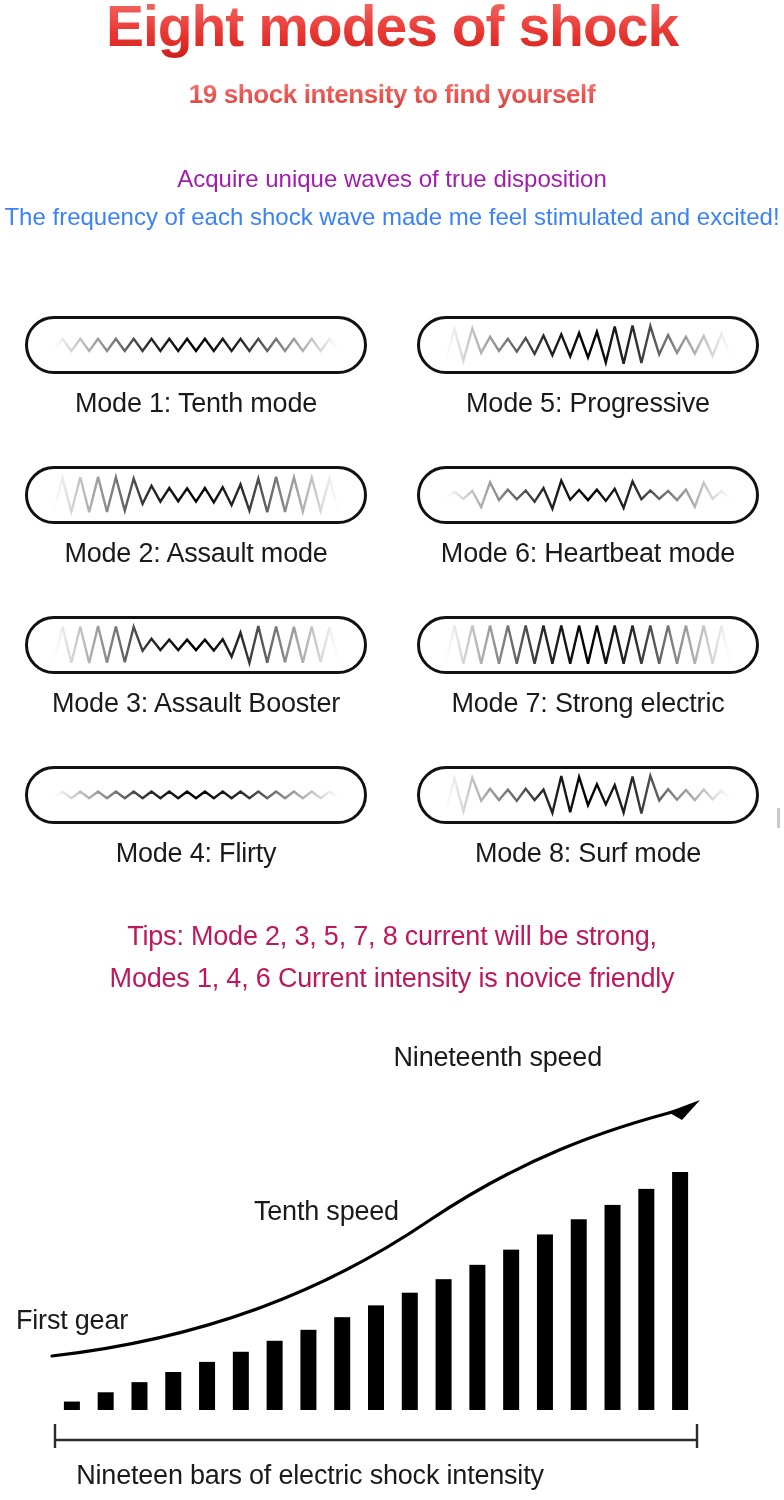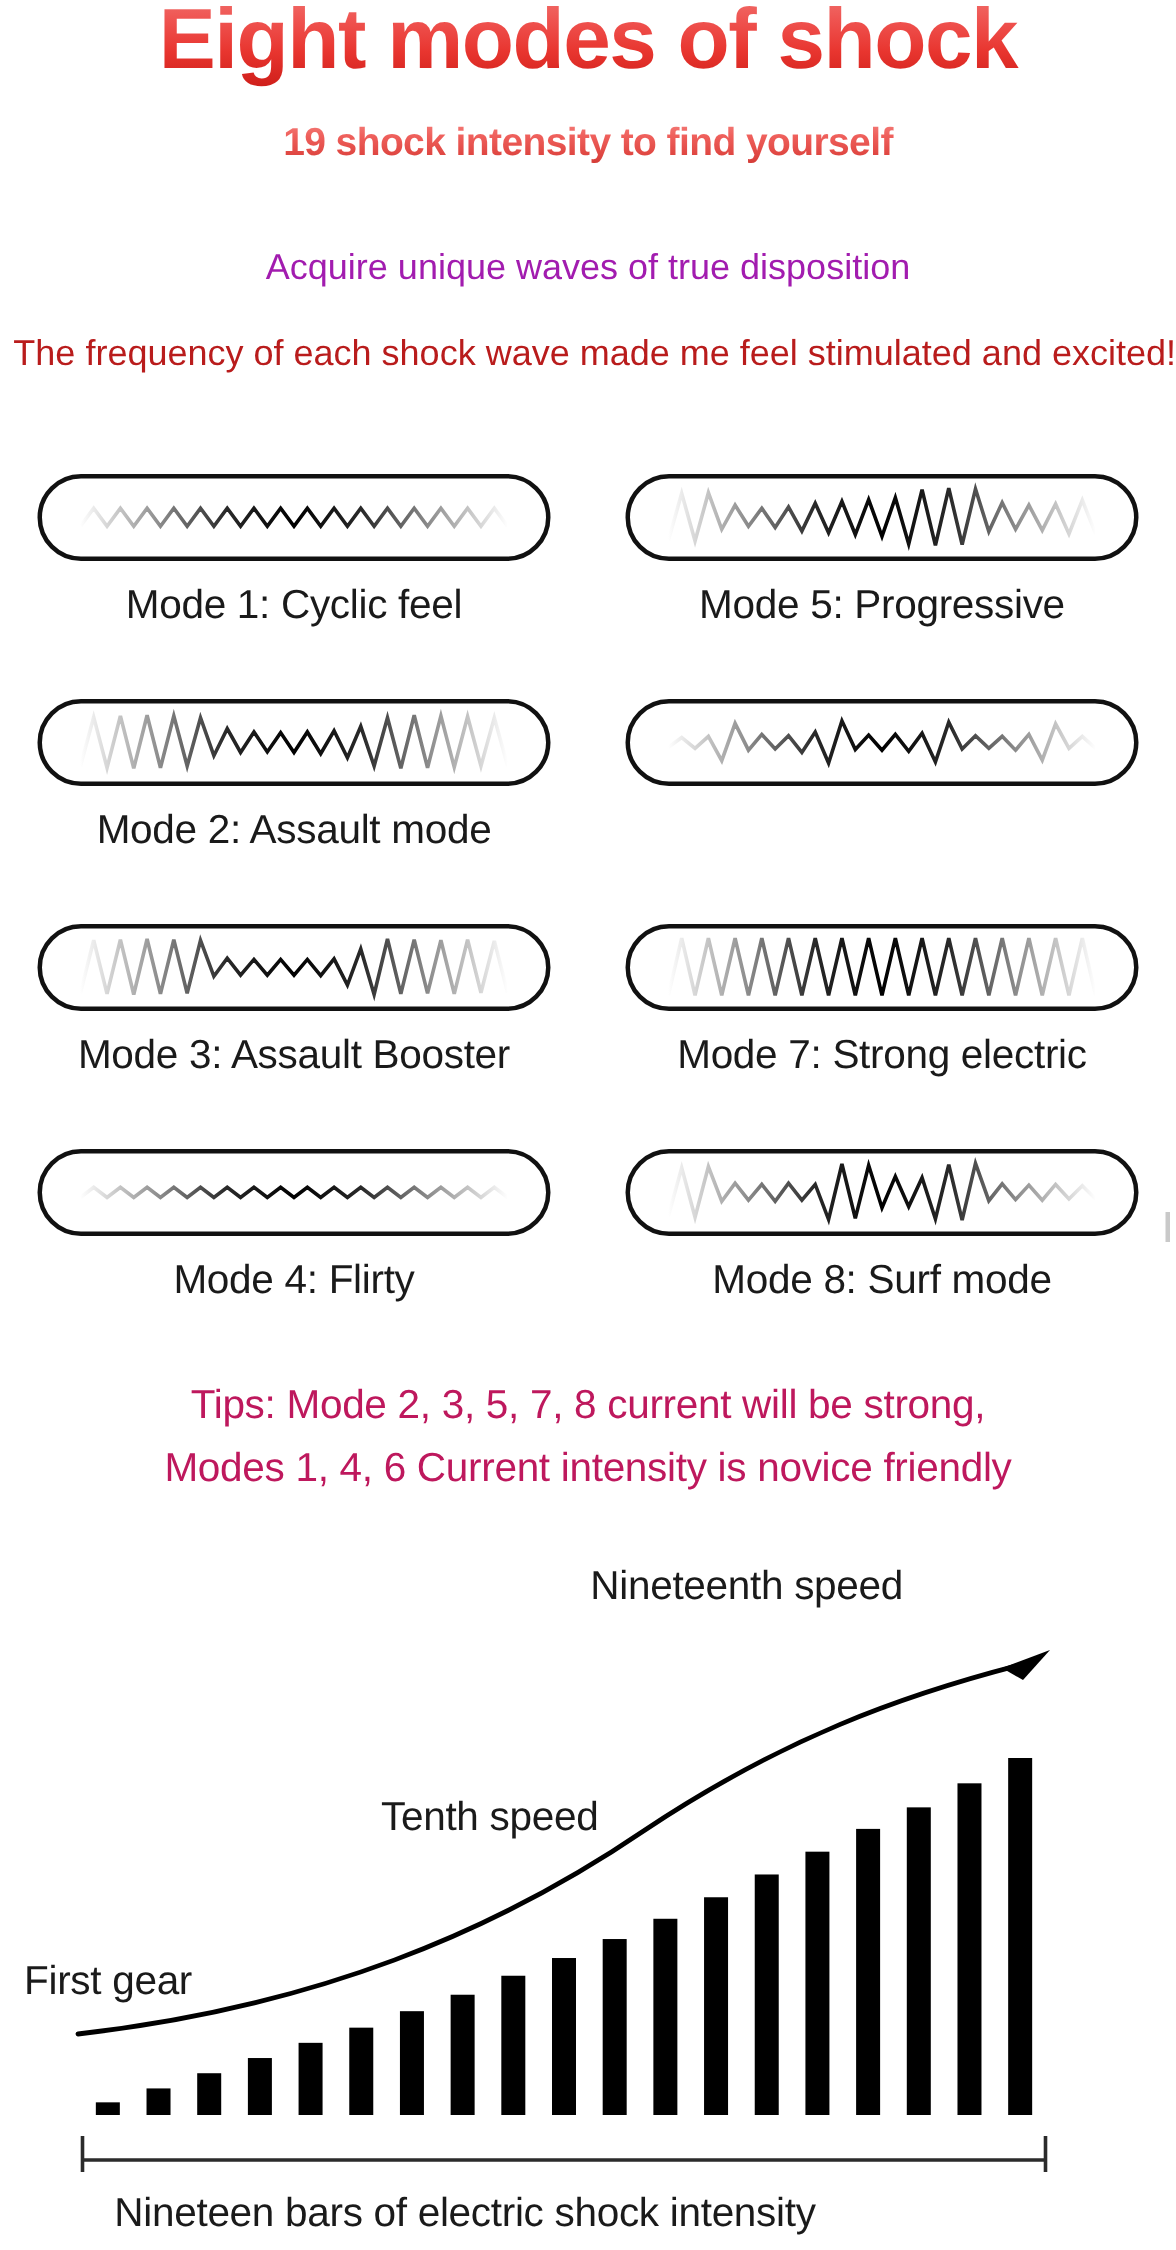--- a/index.html
+++ b/index.html
@@ -47,25 +47,24 @@
     color: transparent;
     -webkit-text-fill-color: transparent;
   }
   #tagline-1 {
     top: 165px;
     font-size: 24px;
     color: #a21caf;
     font-weight: 400;
   }
   #tagline-2 {
-    top: 222px;
+    top: 203px;
     font-size: 24px;
-    color: #b91c1c;
+    color: #3b82f6;
     font-weight: 400;
-    text-align: right;
   }
 
   
   #modes-grid {
     position: absolute;
     top: 316px;
     left: 0;
     width: 784px;
     display: grid;
     grid-template-columns: 392px 392px;
@@ -180,21 +179,21 @@
               <stop offset="50%" stop-color="#000000"></stop>
               <stop offset="66%" stop-color="#2a2a2a"></stop>
               <stop offset="82%" stop-color="#8f8f8f"></stop>
               <stop offset="94%" stop-color="#d8d8d8"></stop>
               <stop offset="100%" stop-color="#ffffff"></stop>
             </linearGradient>
           </defs>
           <polyline points="26.00,35.55 35.06,22.10 44.13,35.55 53.19,22.10 62.25,35.55 71.31,22.10 80.38,35.55 89.44,22.10 98.50,35.55 107.56,22.10 116.63,35.55 125.69,22.10 134.75,35.55 143.81,22.10 152.88,35.55 161.94,22.10 171.00,35.55 180.06,22.10 189.13,35.55 198.19,22.10 207.25,35.55 216.31,22.10 225.38,35.55 234.44,22.10 243.50,35.55 252.56,22.10 261.63,35.55 270.69,22.10 279.75,35.55 288.81,22.10 297.88,35.55 306.94,22.10 316.00,35.55" fill="none" stroke="url(#grad-mode-1)" stroke-width="2.4" stroke-linejoin="miter" vector-effect="non-scaling-stroke"></polyline>
         </svg>
       </div>
-      <div class="mode-label">Mode 1: Cyclic feel</div>
+      <div class="mode-label">Mode 1: Tenth mode</div>
     </div>
     <div class="mode-cell">
       <div class="mode-pill">
         <svg viewBox="0 0 342 58" preserveAspectRatio="none">
           <defs>
             <linearGradient id="grad-mode-5" x1="0" x2="1" y1="0" y2="0">
               <stop offset="0%" stop-color="#ffffff"></stop>
               <stop offset="6%" stop-color="#d8d8d8"></stop>
               <stop offset="18%" stop-color="#8f8f8f"></stop>
               <stop offset="34%" stop-color="#2a2a2a"></stop>
@@ -243,20 +242,21 @@
               <stop offset="50%" stop-color="#000000"></stop>
               <stop offset="66%" stop-color="#2a2a2a"></stop>
               <stop offset="82%" stop-color="#8f8f8f"></stop>
               <stop offset="94%" stop-color="#d8d8d8"></stop>
               <stop offset="100%" stop-color="#ffffff"></stop>
             </linearGradient>
           </defs>
           <polyline points="26.00,32.50 35.06,25.32 44.13,33.37 53.19,24.40 62.25,42.55 71.31,14.74 80.38,34.68 89.44,23.02 98.50,33.81 107.56,23.94 116.63,36.43 125.69,21.18 134.75,44.29 143.81,12.90 152.88,34.24 161.94,23.48 171.00,34.68 180.06,23.02 189.13,35.55 198.19,22.10 207.25,43.42 216.31,13.82 225.38,33.81 234.44,23.94 243.50,33.37 252.56,24.40 261.63,34.68 270.69,23.02 279.75,42.11 288.81,15.20 297.88,33.37 306.94,24.40 316.00,33.37" fill="none" stroke="url(#grad-mode-6)" stroke-width="2.4" stroke-linejoin="miter" vector-effect="non-scaling-stroke"></polyline>
         </svg>
       </div>
+      <div class="mode-label">Mode 6: Heartbeat mode</div>
     </div>
     <div class="mode-cell">
       <div class="mode-pill">
         <svg viewBox="0 0 342 58" preserveAspectRatio="none">
           <defs>
             <linearGradient id="grad-mode-3" x1="0" x2="1" y1="0" y2="0">
               <stop offset="0%" stop-color="#ffffff"></stop>
               <stop offset="6%" stop-color="#d8d8d8"></stop>
               <stop offset="18%" stop-color="#8f8f8f"></stop>
               <stop offset="34%" stop-color="#2a2a2a"></stop>

